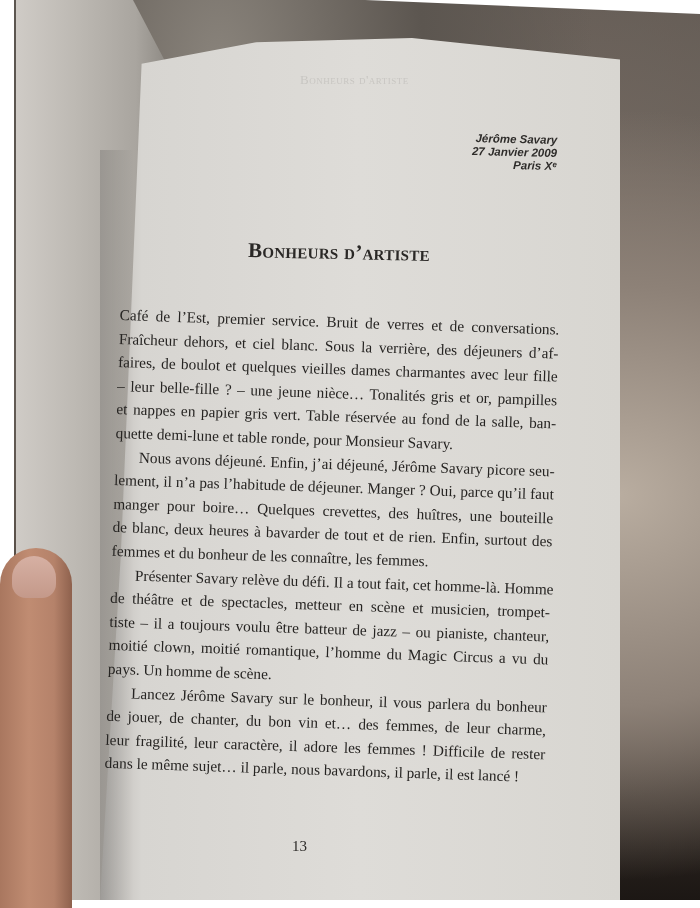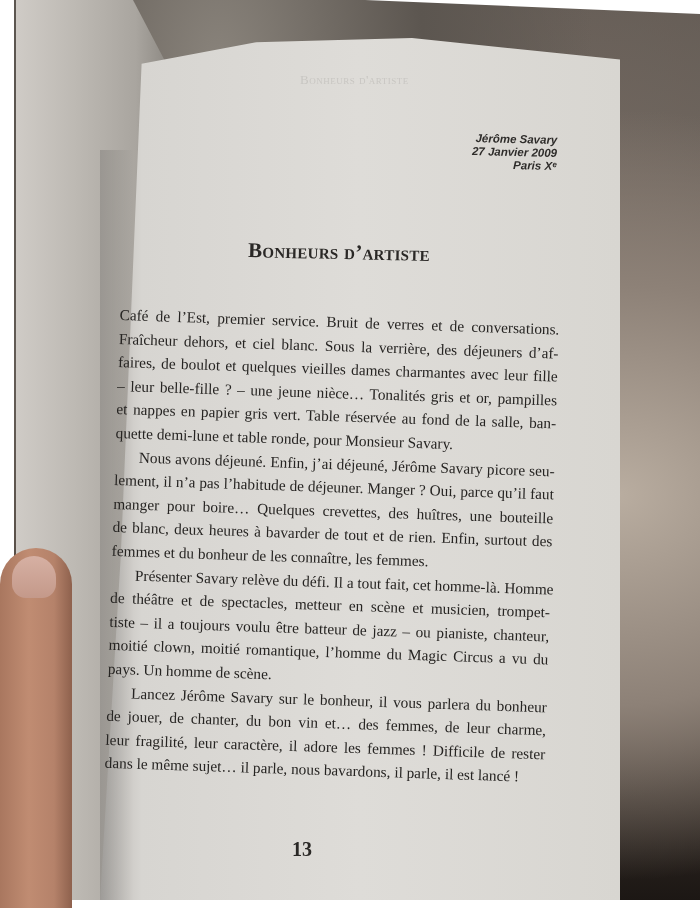--- a/index.html
+++ b/index.html
@@ -64,21 +64,21 @@
   }
   .body-text {
     position: absolute; left: 120px; top: 303px; width: 440px;
     font-size: 15.3px; line-height: 23.6px; color: #262422;
     transform: rotate(1.9deg); transform-origin: 0 0;
   }
   .line { white-space: nowrap; text-align: justify; text-align-last: justify; display: block; }
   .line.last { text-align-last: left; }
   .indent { padding-left: 24px; }
   .pn {
-    position: absolute; left: 292px; top: 838px; font-size: 20px; font-weight: bold; color: #2a2826;
+    position: absolute; left: 292px; top: 838px; font-size: 15px; font-weight: normal; color: #2a2826;
   }
 </style>
 </head>
 <body>
 
 <div class="photo"></div>
 <div class="white-corner"></div>
 <div class="left-page"></div>
 
 <div class="page"></div>

